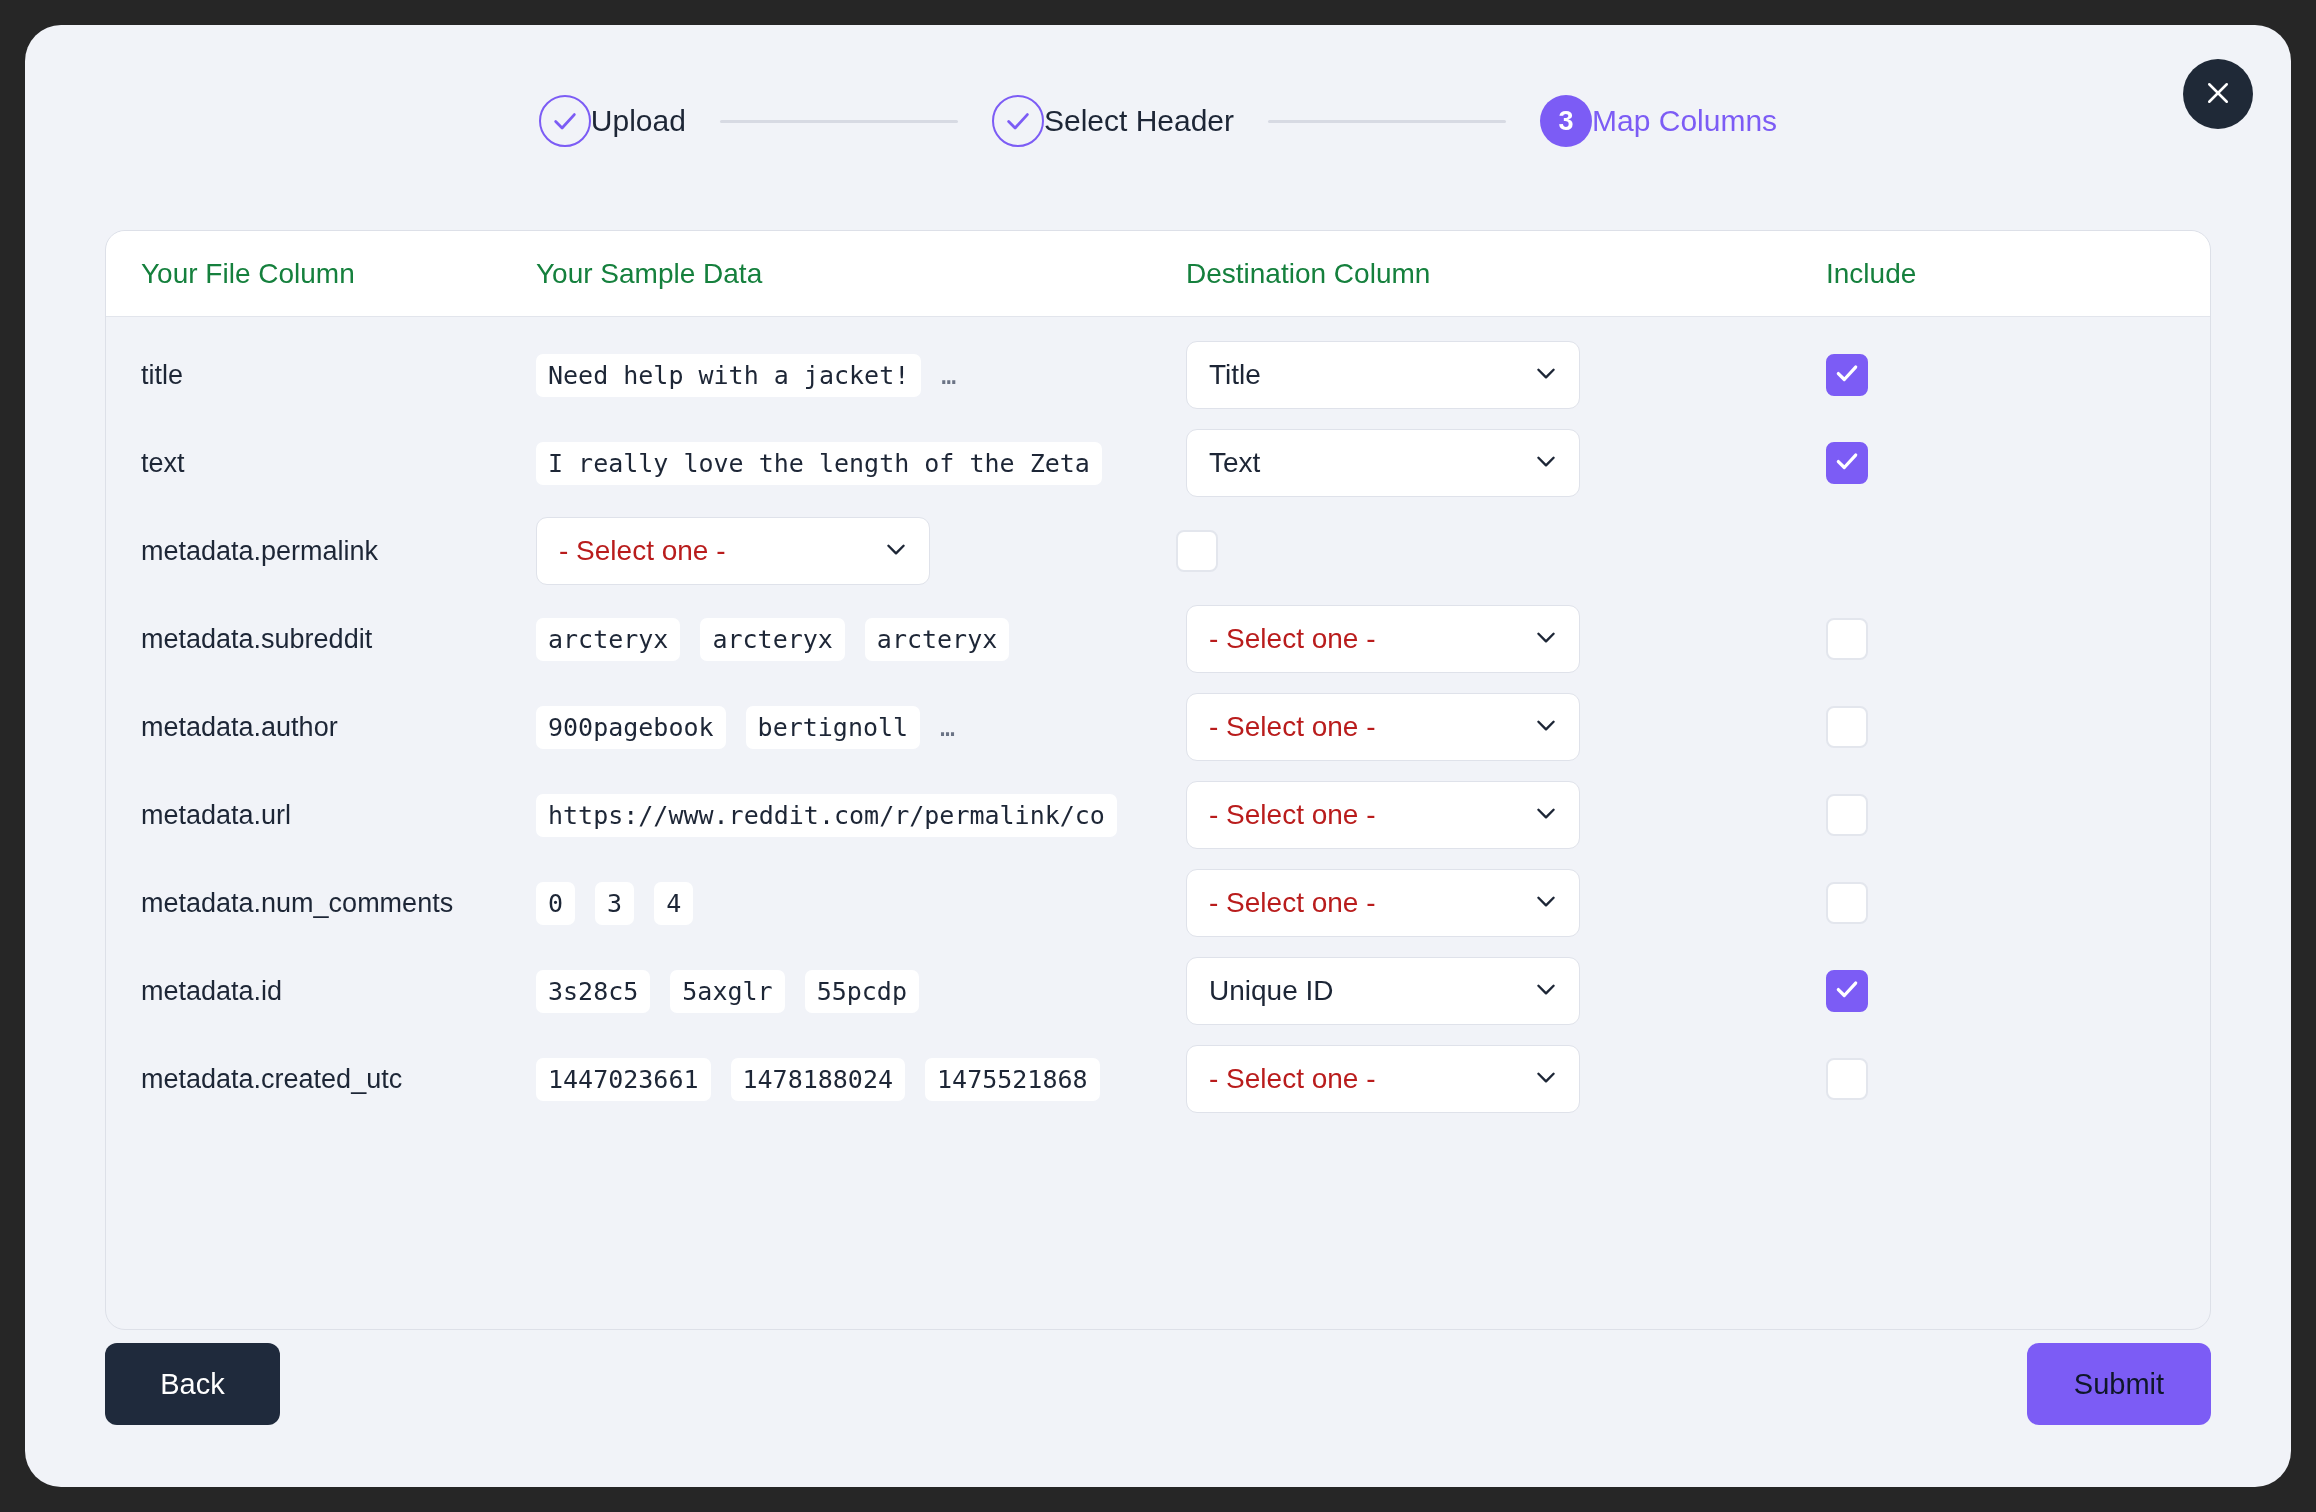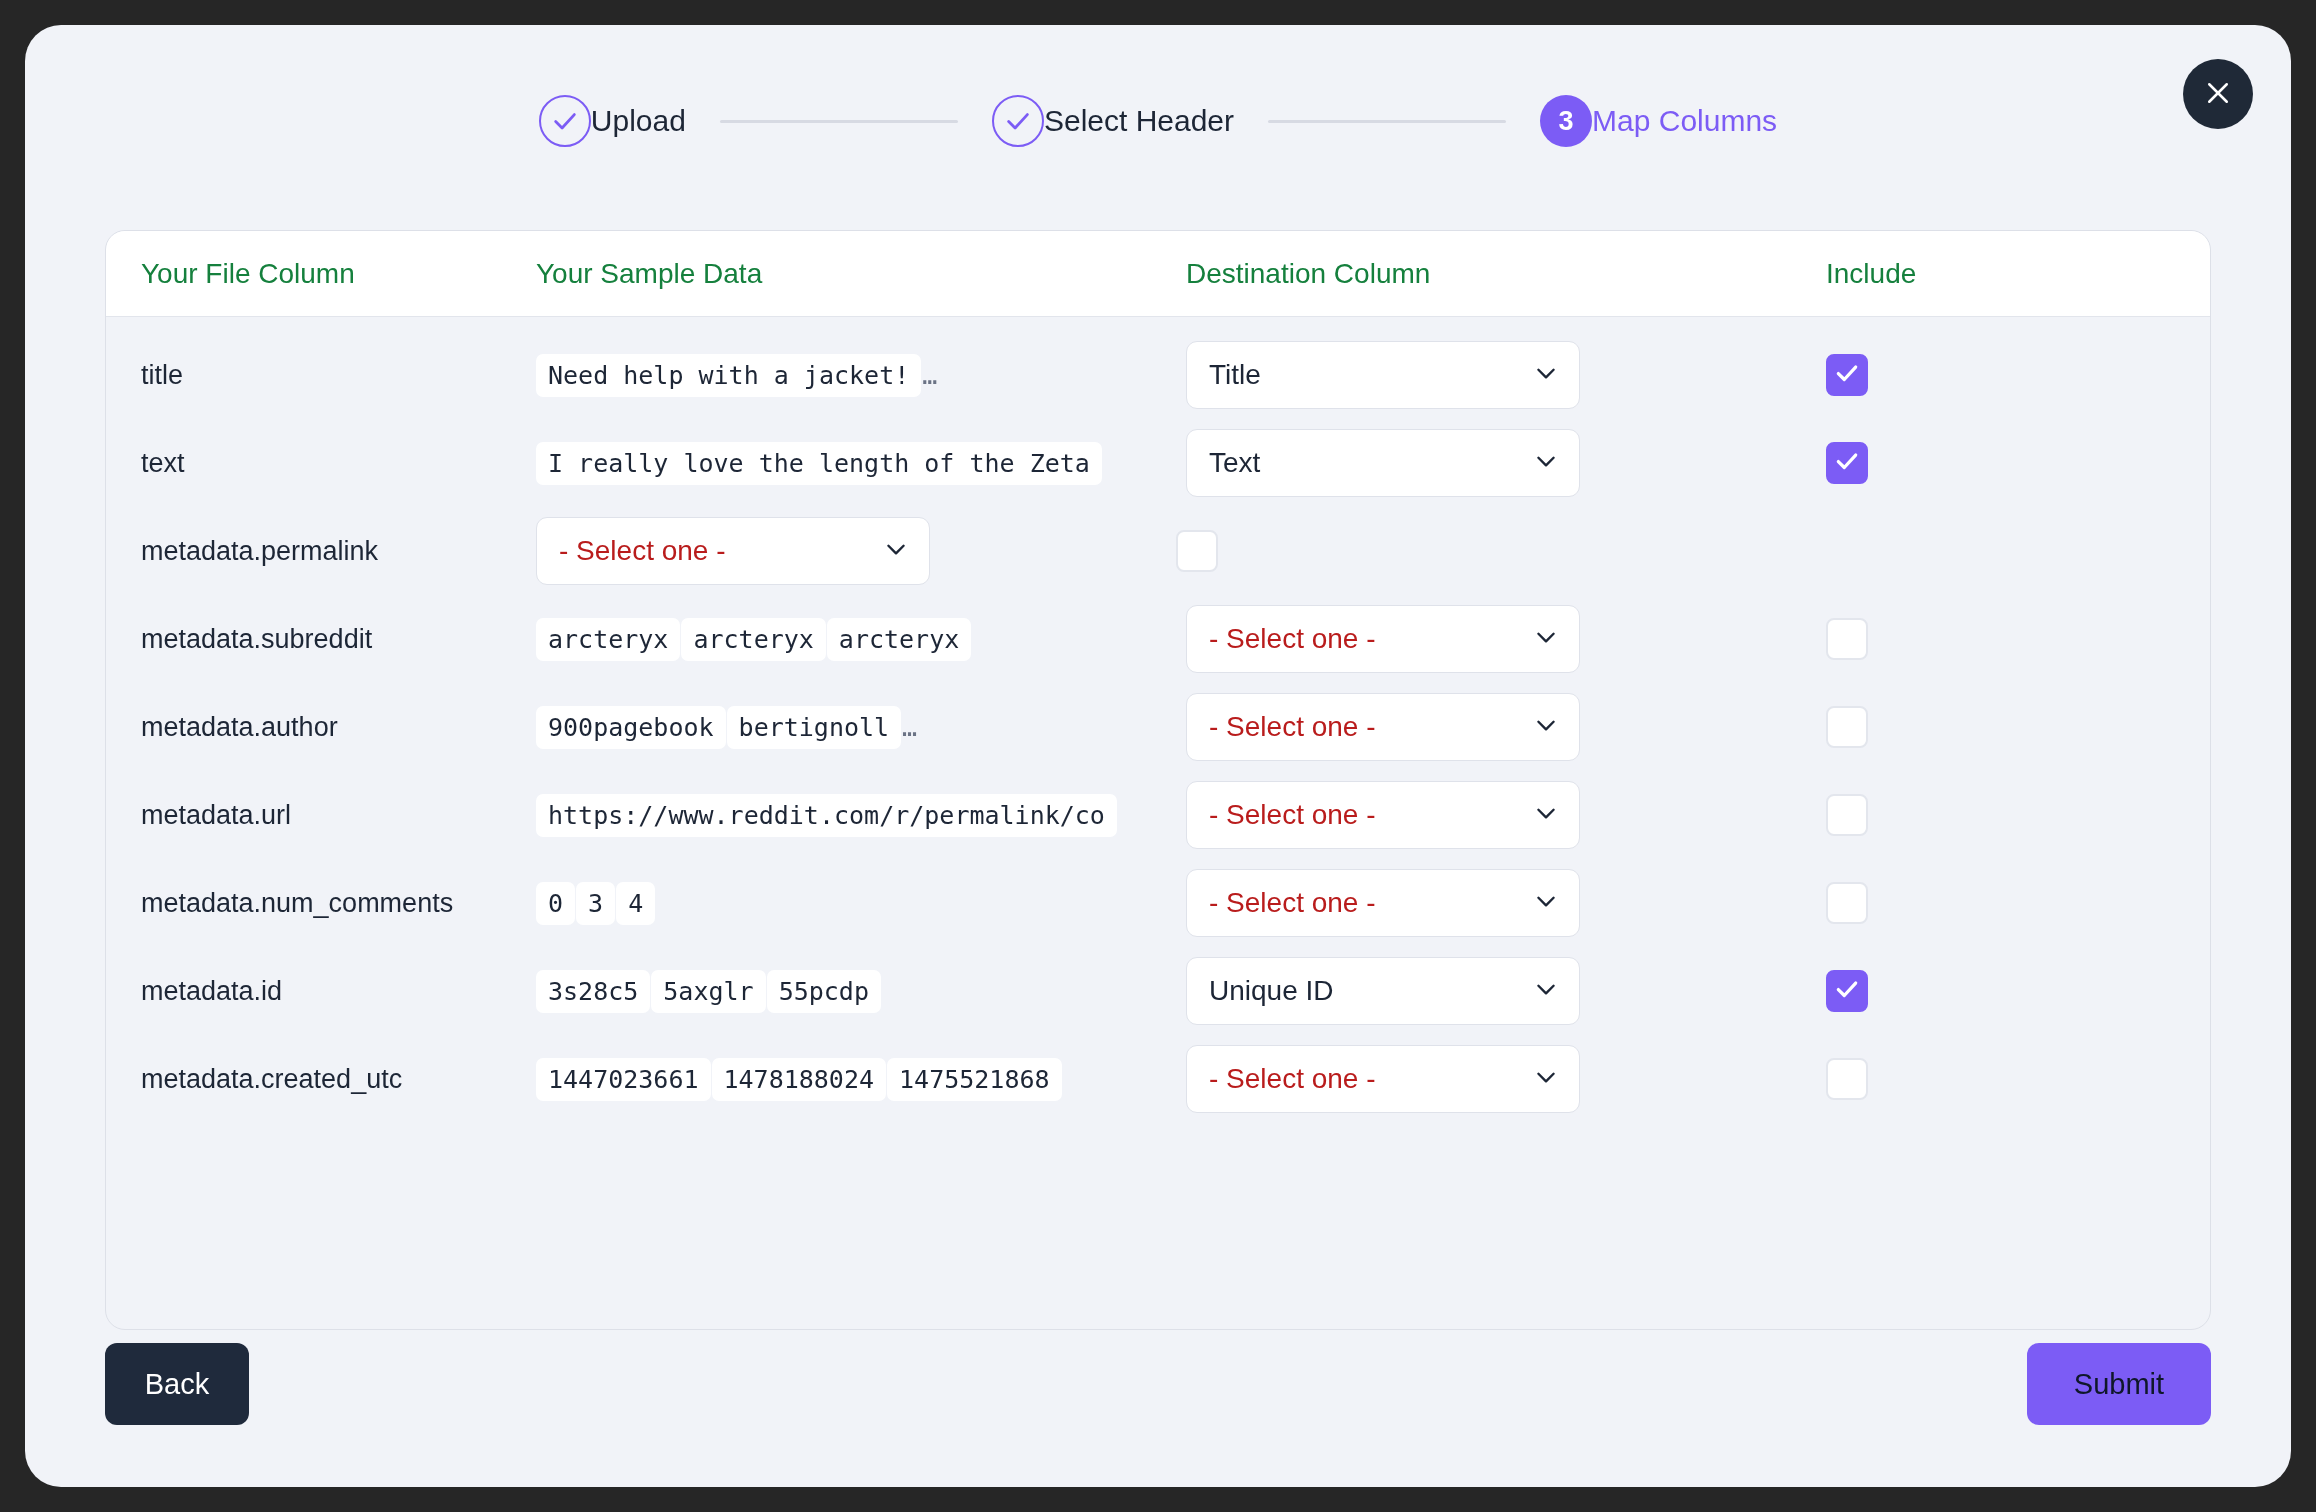--- a/index.html
+++ b/index.html
@@ -108,21 +108,21 @@
     font-size: 27px;
     color: #1d2636;
     white-space: nowrap;
   }
   .cell-sample {
     width: 650px;
     overflow: hidden;
     white-space: nowrap;
     display: flex;
     align-items: center;
-    gap: 1px;
+    gap: 20px;
   }
   .chip {
     background: #ffffff;
     border-radius: 7px;
     padding: 7px 12px;
     font-family: "DejaVu Sans Mono", monospace;
     font-size: 25px;
     color: #1d2636;
     white-space: nowrap;
     flex: 0 0 auto;
@@ -184,21 +184,21 @@
   .btn {
     border: none;
     border-radius: 12px;
     font-size: 29px;
     cursor: pointer;
     font-family: "Liberation Sans", sans-serif;
   }
   .btn-back {
     background: #1f2a3c;
     color: #ffffff;
-    width: 144px; height: 82px;
+    width: 175px; height: 82px;
   }
   .btn-submit {
     background: #7c5cf5;
     color: #0f172a;
     width: 184px; height: 82px;
   }
 </style>
 </head>
 <body>
 

